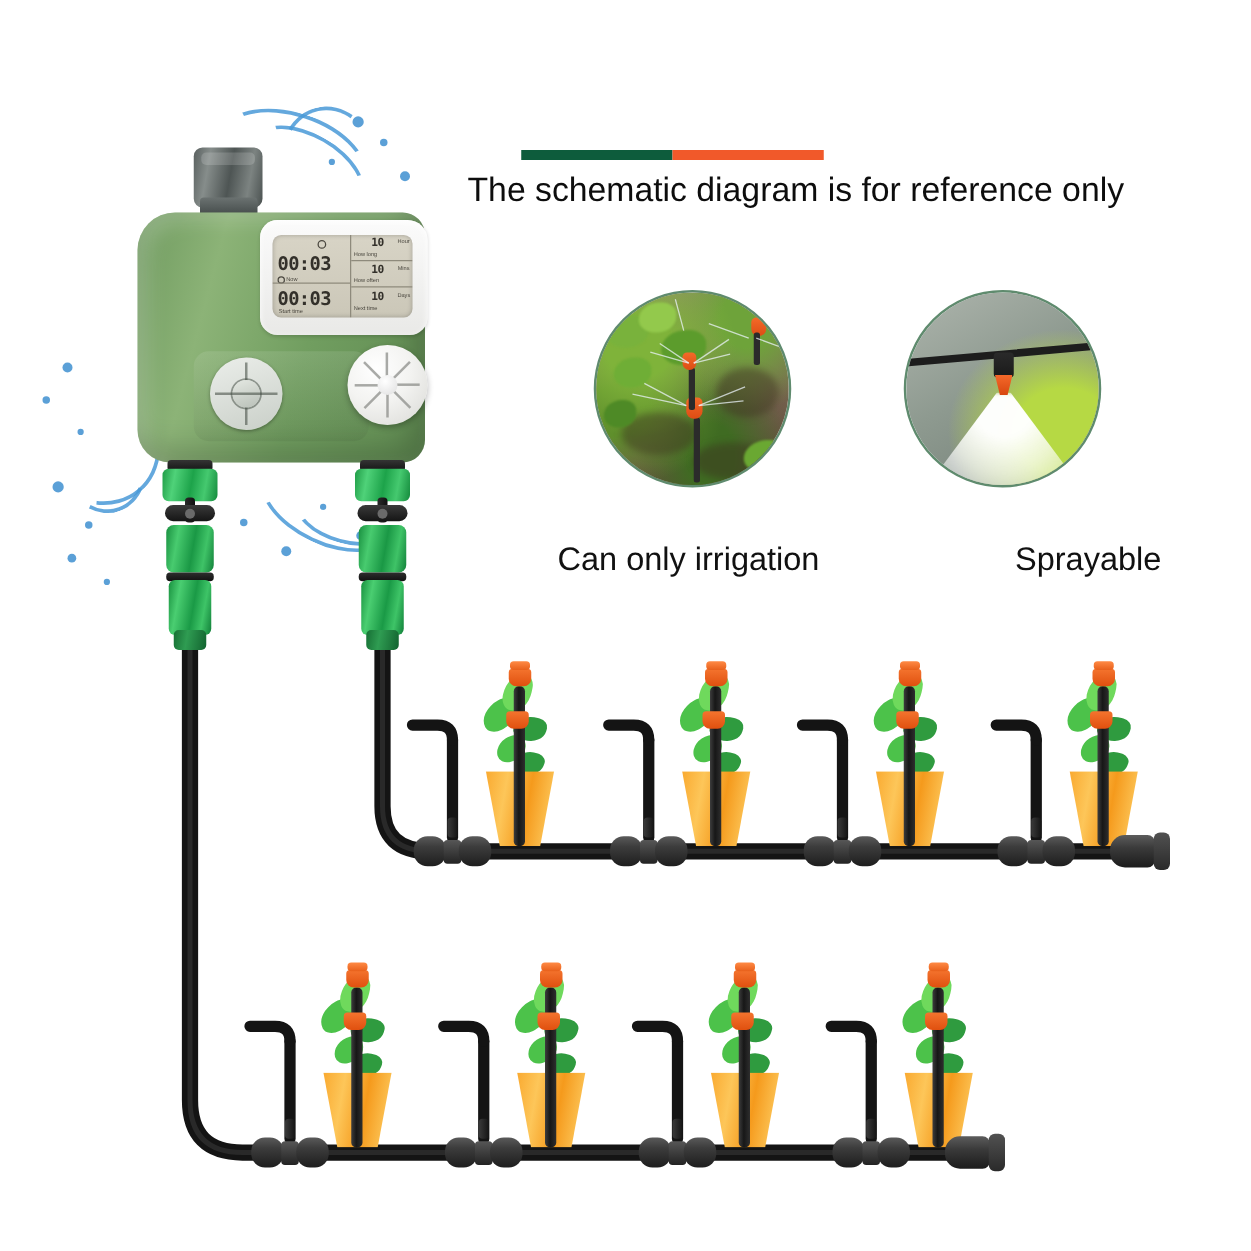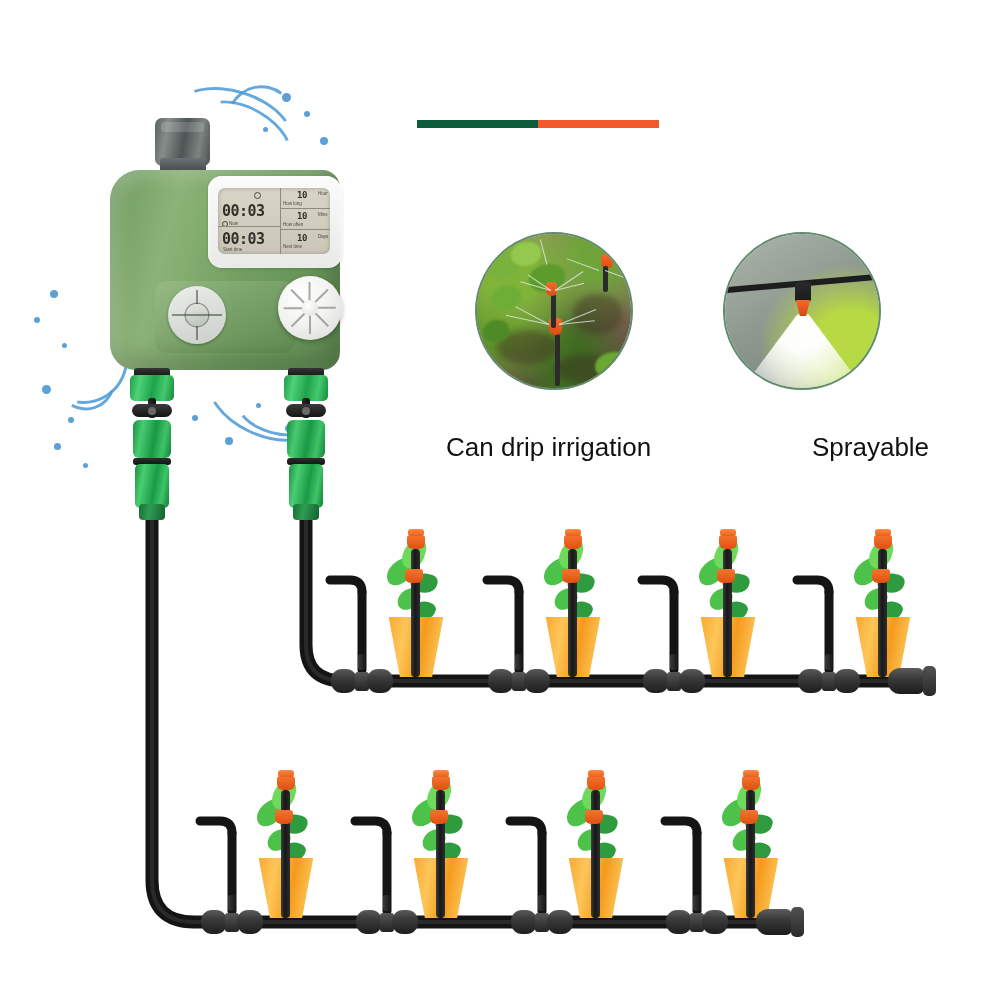--- a/index.html
+++ b/index.html
@@ -451,20 +451,21 @@
 </style>
 </head>
 <body>
 
 <div id="page">
 
   <div class="title-rule">
     <div class="seg-green"></div>
     <div class="seg-orange"></div>
   </div>
+  <div class="subtitle">The schematic diagram is for reference only</div>
 
   <div class="splash">
     <div class="streak" style="left:150px; top:5px; width:120px; height:70px; transform:rotate(18deg);"></div>
     <div class="streak" style="left:175px; top:22px; width:95px; height:52px; transform:rotate(30deg);"></div>
     <div class="streak" style="left:205px; top:0px; width:70px; height:80px; transform:rotate(-12deg);"></div>
     <div class="streak" style="left:10px; top:215px; width:90px; height:100px; transform:rotate(140deg);"></div>
     <div class="streak" style="left:30px; top:250px; width:60px; height:70px; transform:rotate(160deg);"></div>
     <div class="streak" style="left:185px; top:285px; width:110px; height:60px; transform:rotate(205deg);"></div>
     <div class="streak" style="left:215px; top:300px; width:80px; height:44px; transform:rotate(195deg);"></div>
     <div class="drop" style="left:262px; top:8px; width:9px; height:9px;"></div>
@@ -603,21 +604,21 @@
   <div class="inset" id="inset-spray">
     <div class="photo">
       <div class="spray-bg"></div>
       <div class="spray-cone"></div>
       <div class="spray-pipe"></div>
       <div class="spray-head"></div>
       <div class="spray-nozzle"></div>
     </div>
   </div>
 
-  <div class="inset-caption" id="caption-drip">Can drip irrigation</div>
+  <div class="inset-caption" id="caption-drip">Can only irrigation</div>
   <div class="inset-caption" id="caption-spray">Sprayable</div>
 
   <div class="plant" style="left:355px; top:527px;">
     <div class="leaf" style="left:30px; top:34px; width:30px; height:22px; transform:rotate(-28deg);"></div>
     <div class="leaf light" style="left:48px; top:12px; width:22px; height:30px; transform:rotate(12deg);"></div>
     <div class="leaf dark" style="left:56px; top:46px; width:26px; height:20px; transform:rotate(16deg);"></div>
     <div class="leaf" style="left:42px; top:62px; width:24px; height:20px; transform:rotate(-14deg);"></div>
     <div class="leaf dark" style="left:58px; top:74px; width:22px; height:18px; transform:rotate(22deg);"></div>
     <div class="pot"></div>
     <div class="stake" style="left:56px; top:22px; height:128px;"></div>

